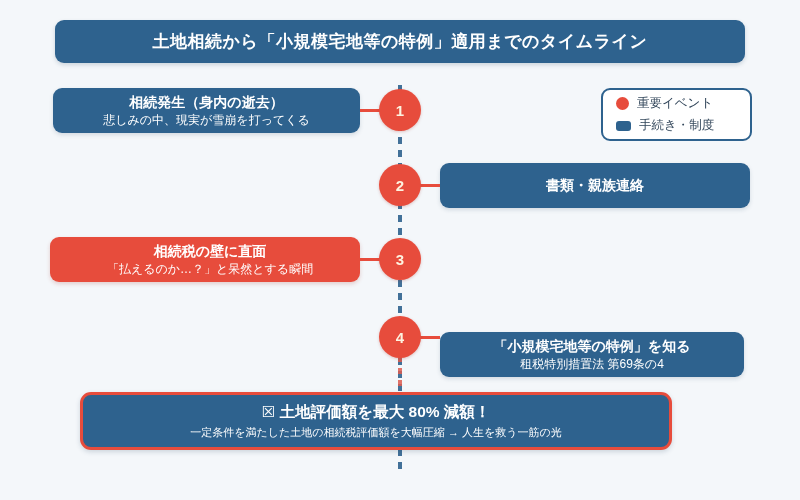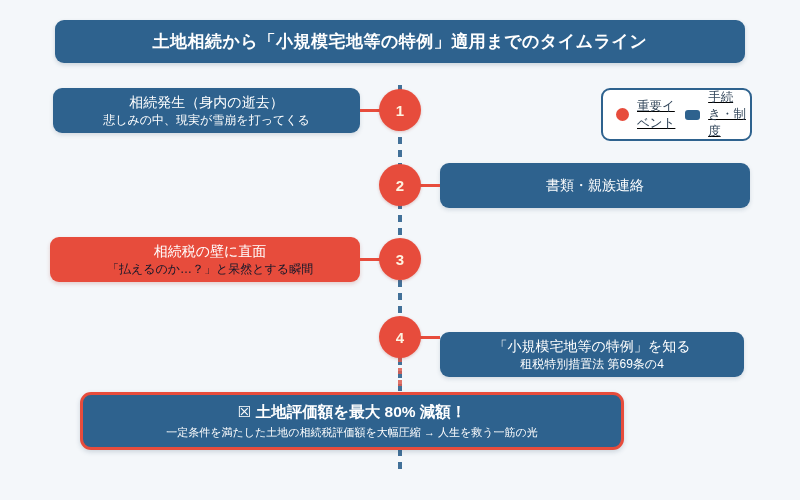--- a/index.html
+++ b/index.html
@@ -34,53 +34,52 @@
   }
 
   
   .step-box {
     position: absolute; height: 45px; border-radius: 9px;
     background: #2e628e; color: #fff; text-align: center;
     display: flex; flex-direction: column; justify-content: center; gap: 2px;
     box-shadow: 0 2px 4px rgba(30,60,90,0.15);
   }
   .step-box.red { background: #e74c3c; box-shadow: 0 2px 4px rgba(160,40,30,0.2); padding-left: 10px; }
-  .step-title { font-size: 14px; font-weight: normal; line-height: 1.2; }
+  .step-title { font-size: 14px; font-weight: bold; line-height: 1.2; }
   .step-sub { font-size: 12px; color: #ffffff; line-height: 1.2; }
-  .step-box.red .step-sub { color: #0f172a; }
+  .step-box.red .step-sub { color: #ffffff; }
 
   
   .connector {
     position: absolute; height: 3px; width: 22px; background: #e74c3c; top: 0;
   }
 
   
   .circle {
     position: absolute; left: 379px; width: 42px; height: 42px; border-radius: 50%;
     background: #e74c3c; color: #fdf3e0; font-weight: bold; font-size: 15px;
     display: flex; align-items: center; justify-content: center;
     box-shadow: 0 1px 3px rgba(160,40,30,0.25);
     z-index: 3;
   }
 
   
   .legend {
     position: absolute; left: 601px; top: 88px; width: 151px; height: 53px;
     background: #ffffff; border: 2px solid #2e628e; border-radius: 9px;
-    display: flex; flex-direction: row; justify-content: center; gap: 5px;
+    display: flex; flex-direction: column; justify-content: center; gap: 5px;
     padding-left: 13px;
-    text-decoration: underline;
   }
   .legend-item { display: flex; align-items: center; gap: 8px; font-size: 12.5px; color: #33475b; }
   .legend-dot { width: 13px; height: 13px; border-radius: 50%; background: #e74c3c; flex: 0 0 auto; }
   .legend-square { width: 15px; height: 10px; border-radius: 3px; background: #2e628e; flex: 0 0 auto; }
 
   
   .result-box {
-    position: absolute; left: 80px; top: 392px; width: 544px; height: 58px;
+    position: absolute; left: 80px; top: 392px; width: 592px; height: 58px;
     background: #2e628e; border: 3px solid #e74c3c; border-radius: 11px;
     color: #fff; text-align: center;
     display: flex; flex-direction: column; justify-content: center; gap: 4px;
     box-shadow: 0 2px 5px rgba(30,60,90,0.18);
     z-index: 2;
   }
   .result-title { font-size: 15.5px; font-weight: bold; line-height: 1.2; }
   .result-sub { font-size: 11px; color: #ffffff; line-height: 1.2; }
 </style>
 </head>

